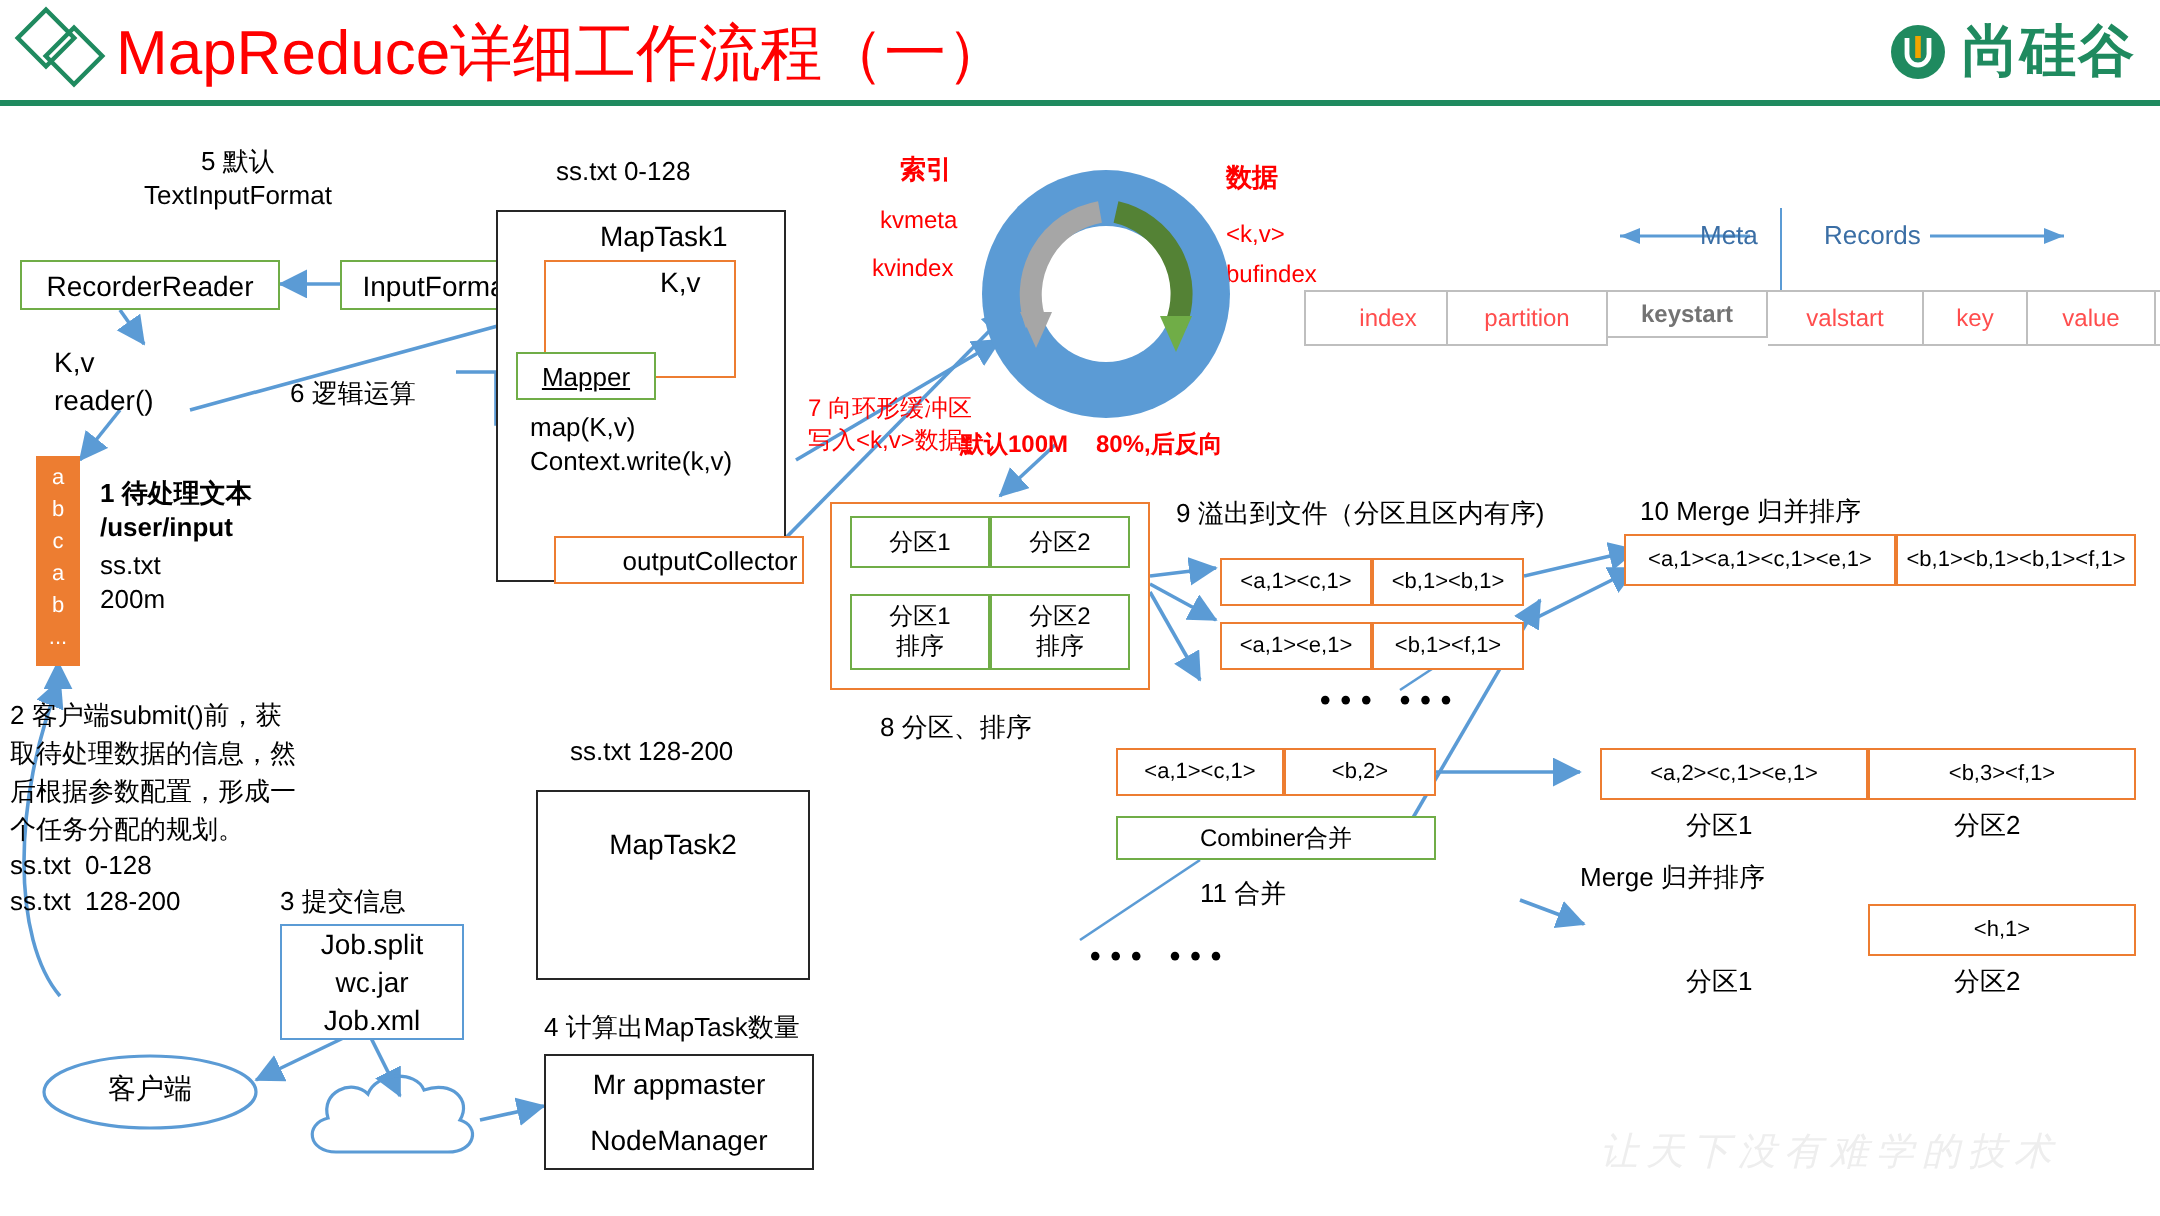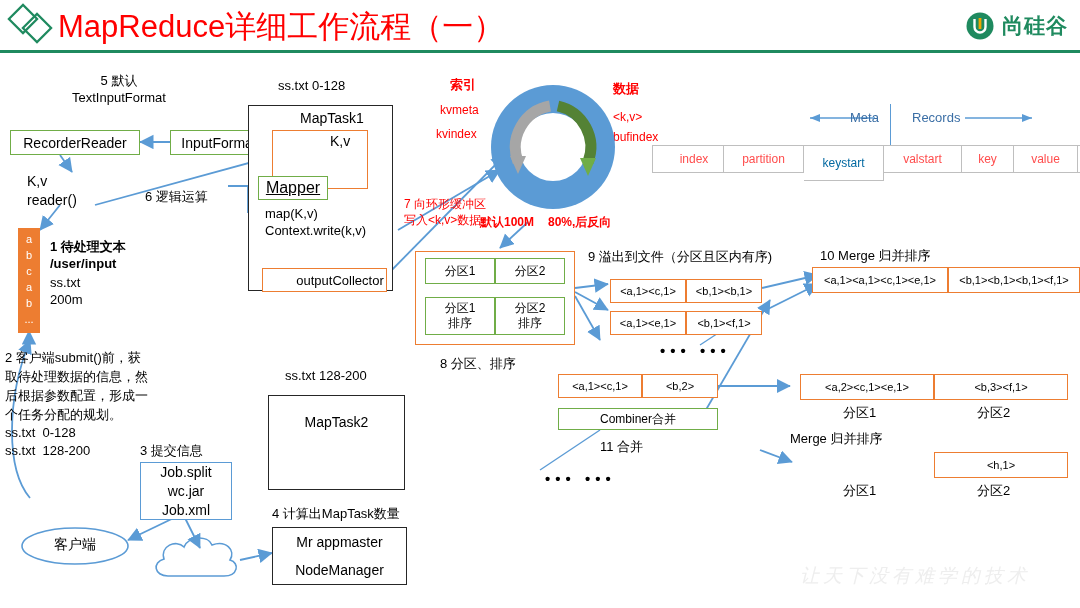--- a/index.html
+++ b/index.html
@@ -14,21 +14,21 @@
   
   #header{position:absolute;left:0;top:0;width:1080px;height:56px;}
   #title{
     position:absolute;left:58px;top:6px;
     font-size:31px;color:#ff0000;white-space:nowrap;
     font-family:"Liberation Sans","DejaVu Sans",sans-serif;
   }
   #hdr-rule{position:absolute;left:0;top:50px;width:1080px;height:3px;background:#1f8a5f;}
   #logo-diamonds{position:absolute;left:8px;top:4px;width:48px;height:44px;}
   #brand{position:absolute;right:12px;top:9px;height:34px;display:flex;align-items:center;gap:7px;}
-  #brand .btext{font-size:21px;color:#1f8a5f;font-weight:bold;letter-spacing:1px;
+  #brand .btext{font-size:28px;color:#1f8a5f;font-weight:bold;letter-spacing:1px;
                 font-family:"DejaVu Sans",sans-serif;}
 
   
   .box{position:absolute;box-sizing:border-box;display:flex;align-items:center;justify-content:center;
        text-align:center;background:#ffffff;}
   .g{border:1.5px solid #70ad47;}          
   .o{border:1.5px solid #ed7d31;}          
   .b{border:1.5px solid #5b9bd5;}          
   .k{border:1.5px solid #262626;}          
   .txt{position:absolute;white-space:pre;color:#000;}
@@ -187,26 +187,26 @@
   </div>
 
   <div class="txt" style="left:278px;top:78px;font-size:13px;">ss.txt 0-128</div>
 
   <div class="box k" style="left:248px;top:105px;width:145px;height:186px;align-items:flex-start;justify-content:flex-start;"></div>
   <div class="txt" style="left:300px;top:110px;font-size:14px;">MapTask1</div>
 
   <div class="box o" style="left:272px;top:130px;width:96px;height:59px;align-items:flex-start;justify-content:flex-end;"></div>
   <div class="txt" style="left:330px;top:133px;font-size:14px;">K,v</div>
 
-  <div class="box g" style="left:258px;top:176px;width:70px;height:24px;font-size:16px;text-decoration:underline;">Mapper</div>
+  <div class="box g" style="left:258px;top:176px;width:70px;height:24px;font-size:13px;text-decoration:underline;">Mapper</div>
 
   <div class="txt" style="left:265px;top:205px;font-size:13px;line-height:17px;">map(K,v)
 Context.write(k,v)</div>
 
-  <div class="box o" style="left:262px;top:268px;width:125px;height:24px;font-size:13px;padding-left:31px;">outputCollector</div>
+  <div class="box o" style="left:277px;top:268px;width:125px;height:24px;font-size:13px;padding-left:31px;">outputCollector</div>
 
   <div class="txt" style="left:285px;top:368px;font-size:13px;">ss.txt 128-200</div>
   <div class="box k" style="left:268px;top:395px;width:137px;height:95px;align-items:flex-start;justify-content:center;padding-top:18px;font-size:14px;">MapTask2</div>
 
   <div class="txt" style="left:272px;top:505px;font-size:13px;">4 计算出MapTask数量</div>
   <div class="box k" style="left:272px;top:527px;width:135px;height:58px;flex-direction:column;justify-content:space-around;font-size:14px;">
     <span>Mr appmaster</span>
     <span>NodeManager</span>
   </div>
 
@@ -245,21 +245,21 @@
     </svg>
   </div>
   <div class="txt" style="left:850px;top:110px;font-size:13px;color:#3a6ea5;">Meta</div>
   <div class="txt" style="left:912px;top:110px;font-size:13px;color:#3a6ea5;">Records</div>
 
   <div class="abs" style="left:890px;top:104px;width:1px;height:58px;background:#5b9bd5;"></div>
 
   <div class="abs" style="left:652px;top:145px;display:flex;">
     <div class="box" style="position:relative;border:1px solid #bfbfbf;width:72px;height:28px;font-size:12px;color:#ff4d4d;padding-left:12px;">index</div>
     <div class="box" style="position:relative;border:1px solid #bfbfbf;border-left:none;width:80px;height:28px;font-size:12px;color:#ff4d4d;">partition</div>
-    <div class="box" style="position:relative;border:1px solid #bfbfbf;border-left:none;width:80px;height:36px;font-size:12px;color:#0369a1;">keystart</div>
+    <div class="box" style="position:relative;border:1px solid #bfbfbf;border-left:none;width:80px;height:24px;font-size:12px;color:#737373;font-weight:bold;">keystart</div>
     <div class="box" style="position:relative;border:1px solid #bfbfbf;border-left:none;width:78px;height:28px;font-size:12px;color:#ff4d4d;">valstart</div>
     <div class="box" style="position:relative;border:1px solid #bfbfbf;border-left:none;width:52px;height:28px;font-size:12px;color:#ff4d4d;">key</div>
     <div class="box" style="position:relative;border:1px solid #bfbfbf;border-left:none;width:64px;height:28px;font-size:12px;color:#ff4d4d;">value</div>
     <div class="box" style="position:relative;border:1px solid #bfbfbf;border-left:none;width:74px;height:28px;font-size:12px;color:#ff4d4d;">unsued</div>
   </div>
 
   <div class="box o" style="left:415px;top:251px;width:160px;height:94px;"></div>
   <div class="box g" style="left:425px;top:258px;width:70px;height:26px;font-size:12px;">分区1</div>
   <div class="box g" style="left:495px;top:258px;width:70px;height:26px;font-size:12px;">分区2</div>
   <div class="box g" style="left:425px;top:297px;width:70px;height:38px;font-size:12px;line-height:15px;white-space:pre;">分区1
@@ -272,21 +272,21 @@
 
   <div class="box o" style="left:610px;top:279px;width:76px;height:24px;font-size:11px;">&lt;a,1&gt;&lt;c,1&gt;</div>
   <div class="box o" style="left:686px;top:279px;width:76px;height:24px;font-size:11px;">&lt;b,1&gt;&lt;b,1&gt;</div>
   <div class="box o" style="left:610px;top:311px;width:76px;height:24px;font-size:11px;">&lt;a,1&gt;&lt;e,1&gt;</div>
   <div class="box o" style="left:686px;top:311px;width:76px;height:24px;font-size:11px;">&lt;b,1&gt;&lt;f,1&gt;</div>
 
   <div class="dots" style="left:660px;top:342px;font-size:15px;">•••   •••</div>
 
   <div class="txt" style="left:820px;top:247px;font-size:13px;">10 Merge 归并排序</div>
   <div class="box o" style="left:812px;top:267px;width:136px;height:26px;font-size:11px;">&lt;a,1&gt;&lt;a,1&gt;&lt;c,1&gt;&lt;e,1&gt;</div>
-  <div class="box o" style="left:948px;top:267px;width:132px;height:26px;font-size:11px;">&lt;b,1&gt;&lt;b,1&gt;&lt;b,1&gt;&lt;f,1&gt;</div>
+  <div class="box o" style="left:948px;top:267px;width:120px;height:26px;font-size:11px;">&lt;b,1&gt;&lt;b,1&gt;&lt;b,1&gt;&lt;f,1&gt;</div>
 
   <div class="box o" style="left:558px;top:374px;width:84px;height:24px;font-size:11px;">&lt;a,1&gt;&lt;c,1&gt;</div>
   <div class="box o" style="left:642px;top:374px;width:76px;height:24px;font-size:11px;">&lt;b,2&gt;</div>
   <div class="box g" style="left:558px;top:408px;width:160px;height:22px;font-size:12px;">Combiner合并</div>
   <div class="txt" style="left:600px;top:438px;font-size:13px;">11 合并</div>
   <div class="dots" style="left:545px;top:470px;font-size:15px;">•••   •••</div>
 
   <div class="box o" style="left:800px;top:374px;width:134px;height:26px;font-size:11px;">&lt;a,2&gt;&lt;c,1&gt;&lt;e,1&gt;</div>
   <div class="box o" style="left:934px;top:374px;width:134px;height:26px;font-size:11px;">&lt;b,3&gt;&lt;f,1&gt;</div>
   <div class="txt" style="left:843px;top:404px;font-size:13px;">分区1</div>

